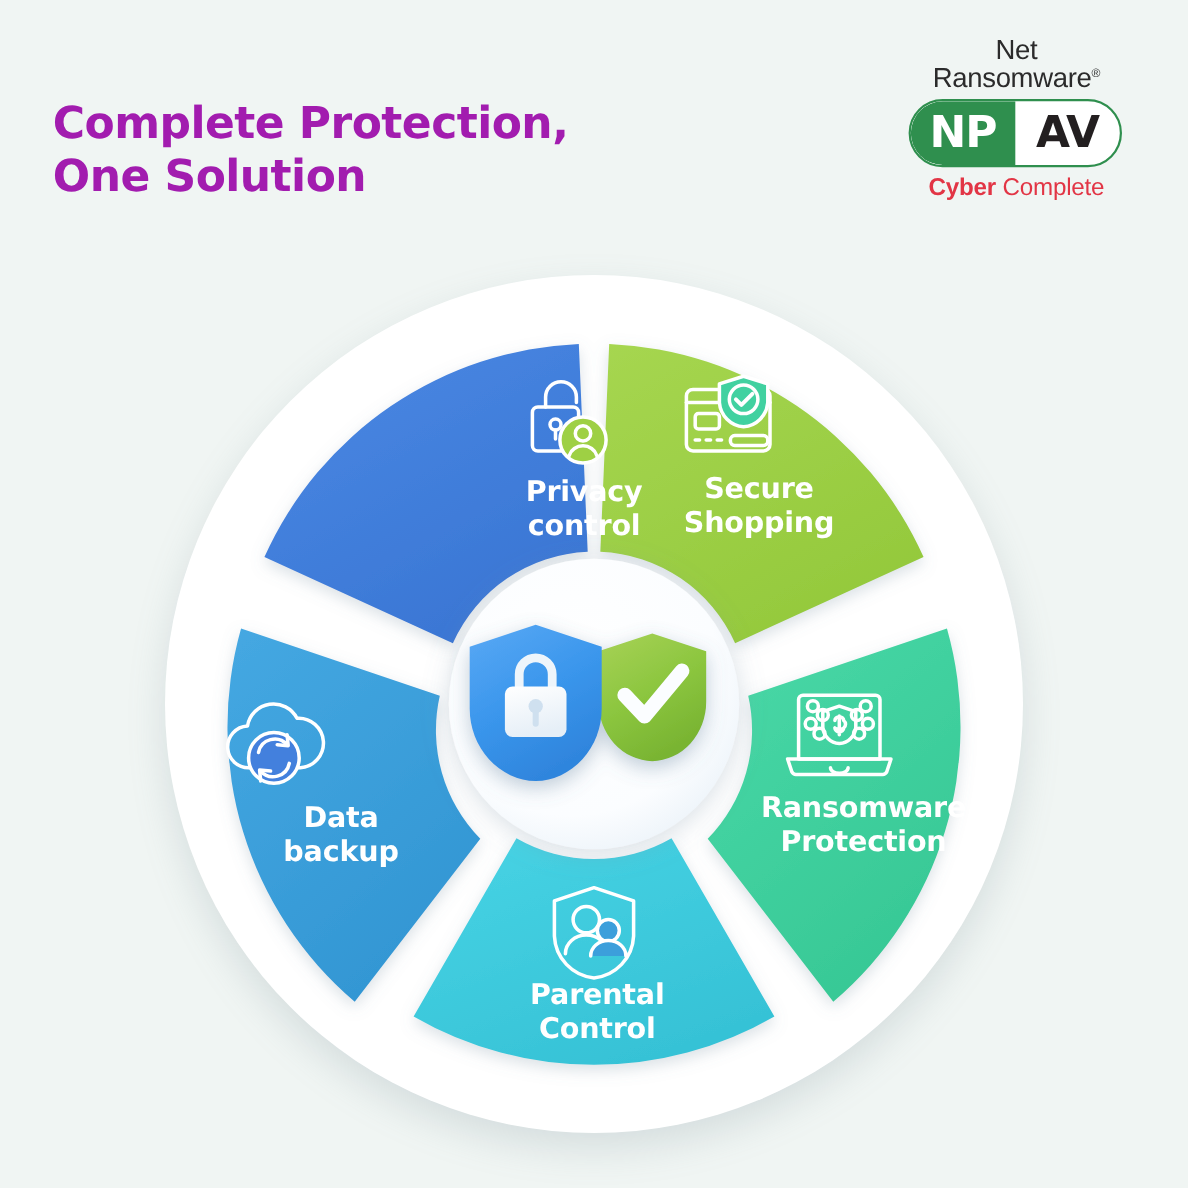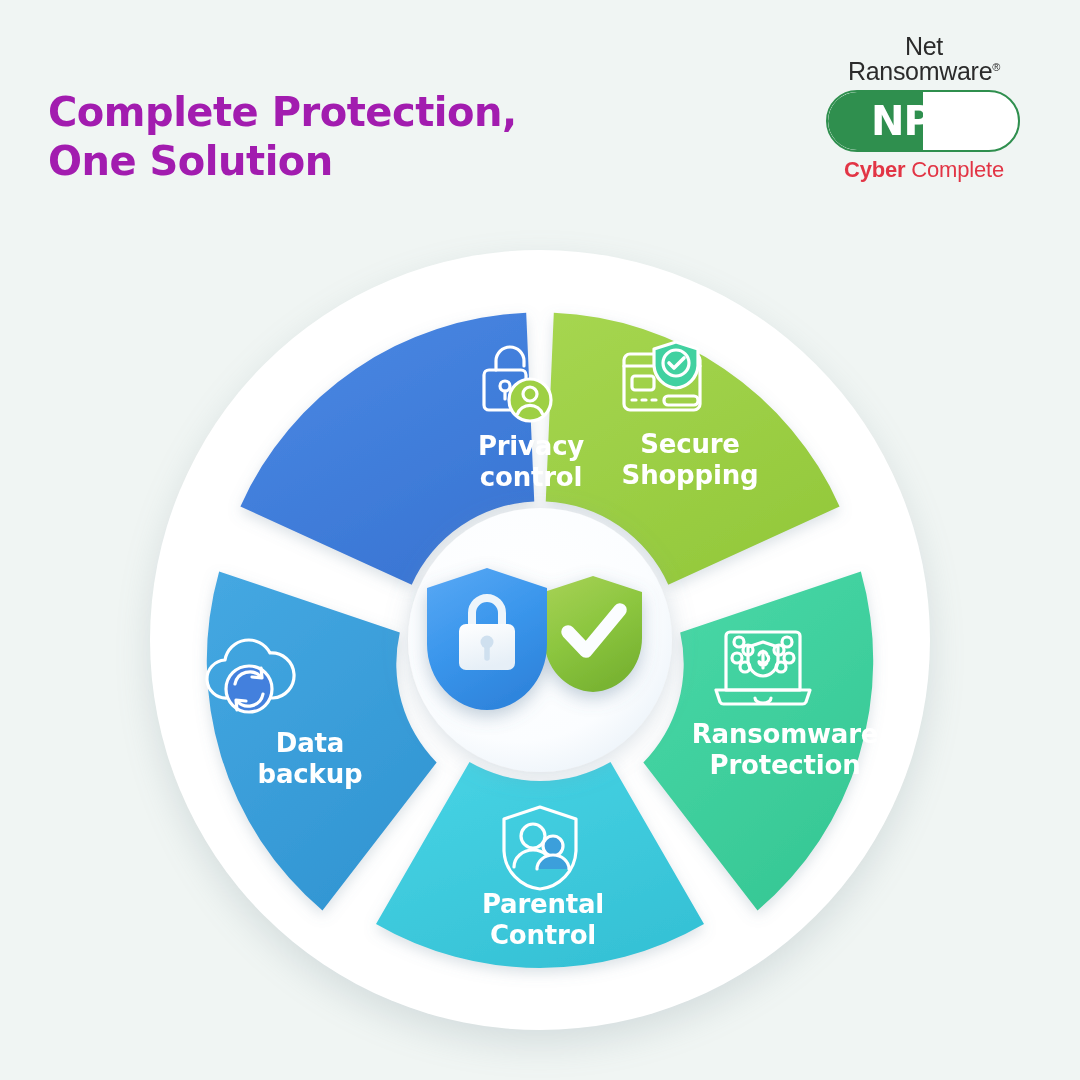--- a/index.html
+++ b/index.html
@@ -79,21 +79,20 @@
     width: 50%;
     height: 100%;
     display: flex;
     align-items: center;
     justify-content: center;
     color: #ffffff;
     font-size: 40px;
     font-weight: bold;
     letter-spacing: -1px;
     font-family: "DejaVu Sans", sans-serif;
-    padding-left: 26px;
   }
   #logo-av {
     position: absolute;
     right: 0; top: 0;
     width: 50%;
     height: 100%;
     display: flex;
     align-items: center;
     justify-content: center;
     color: #231f20;
@@ -150,20 +149,21 @@
 <div id="headline">Complete Protection,
 One Solution</div>
 
 <div id="logo">
   <div>
     <span id="logo-top"><span>Net Ransomware</span><span id="logo-reg">®</span></span>
   </div>
   <div id="logo-pill">
     <div id="logo-pill-green"></div>
     <div id="logo-np">NP</div>
+    <div id="logo-av">AV</div>
   </div>
   <div id="logo-bottom">
     <span id="logo-cyber">Cyber</span>
     <span id="logo-security">Complete</span>
   </div>
 </div>
 
 <div id="wheel-wrap">
   <div id="wheel-shadow"></div>
 

